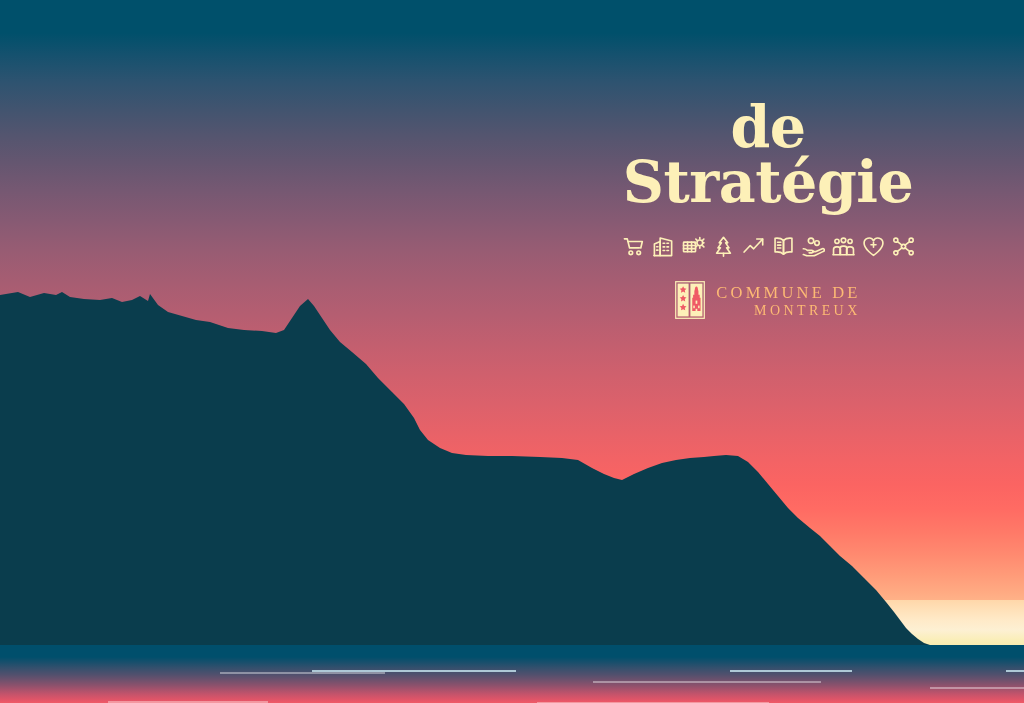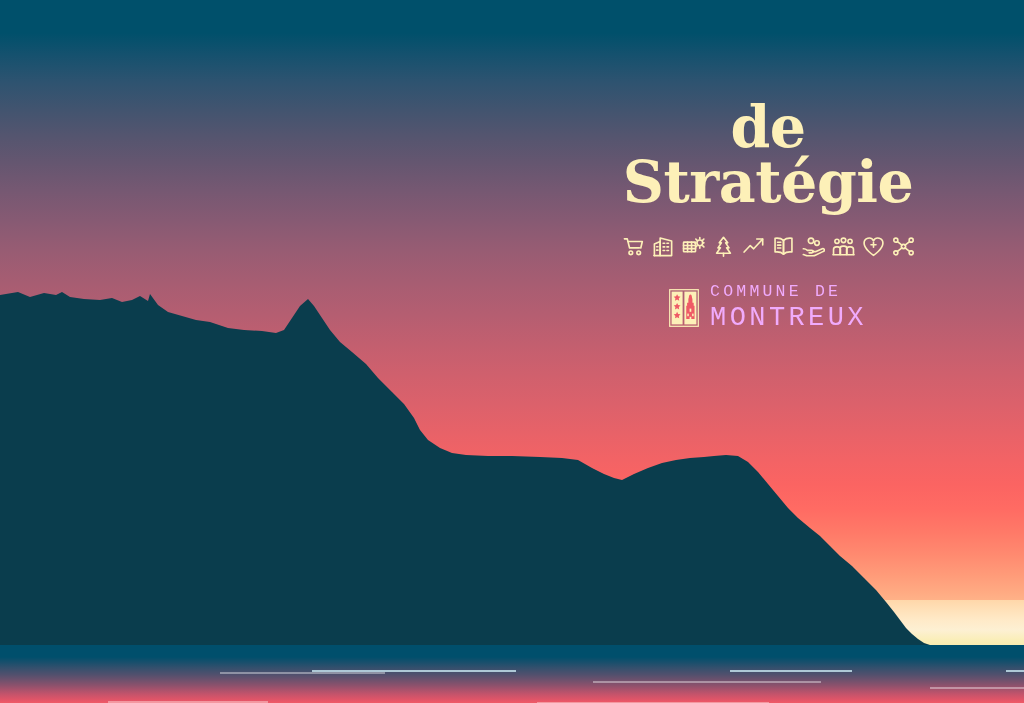--- a/index.html
+++ b/index.html
@@ -167,34 +167,34 @@
     justify-content: center;
     align-items: center;
     gap: 11px;
   }
   .crest {
     width: 30px;
     height: 38px;
     display: block;
   }
   .logo-text {
-    text-align: left;
-    color: #f0abfc;
-    font-family: Liberation Mono, monospace;
+    text-align: right;
+    color: #fdba74;
+    font-family: Liberation Serif, serif;
   }
   .logo-line1 {
     display: block;
     font-size: 16.5px;
     letter-spacing: 3.2px;
     line-height: 1.28;
     white-space: nowrap;
   }
   .logo-line2 {
     display: block;
-    font-size: 27px;
+    font-size: 14px;
     letter-spacing: 3.4px;
     line-height: 1.18;
     white-space: nowrap;
   }
 </style>
 </head>
 <body>
 
 <div class="poster">
 

